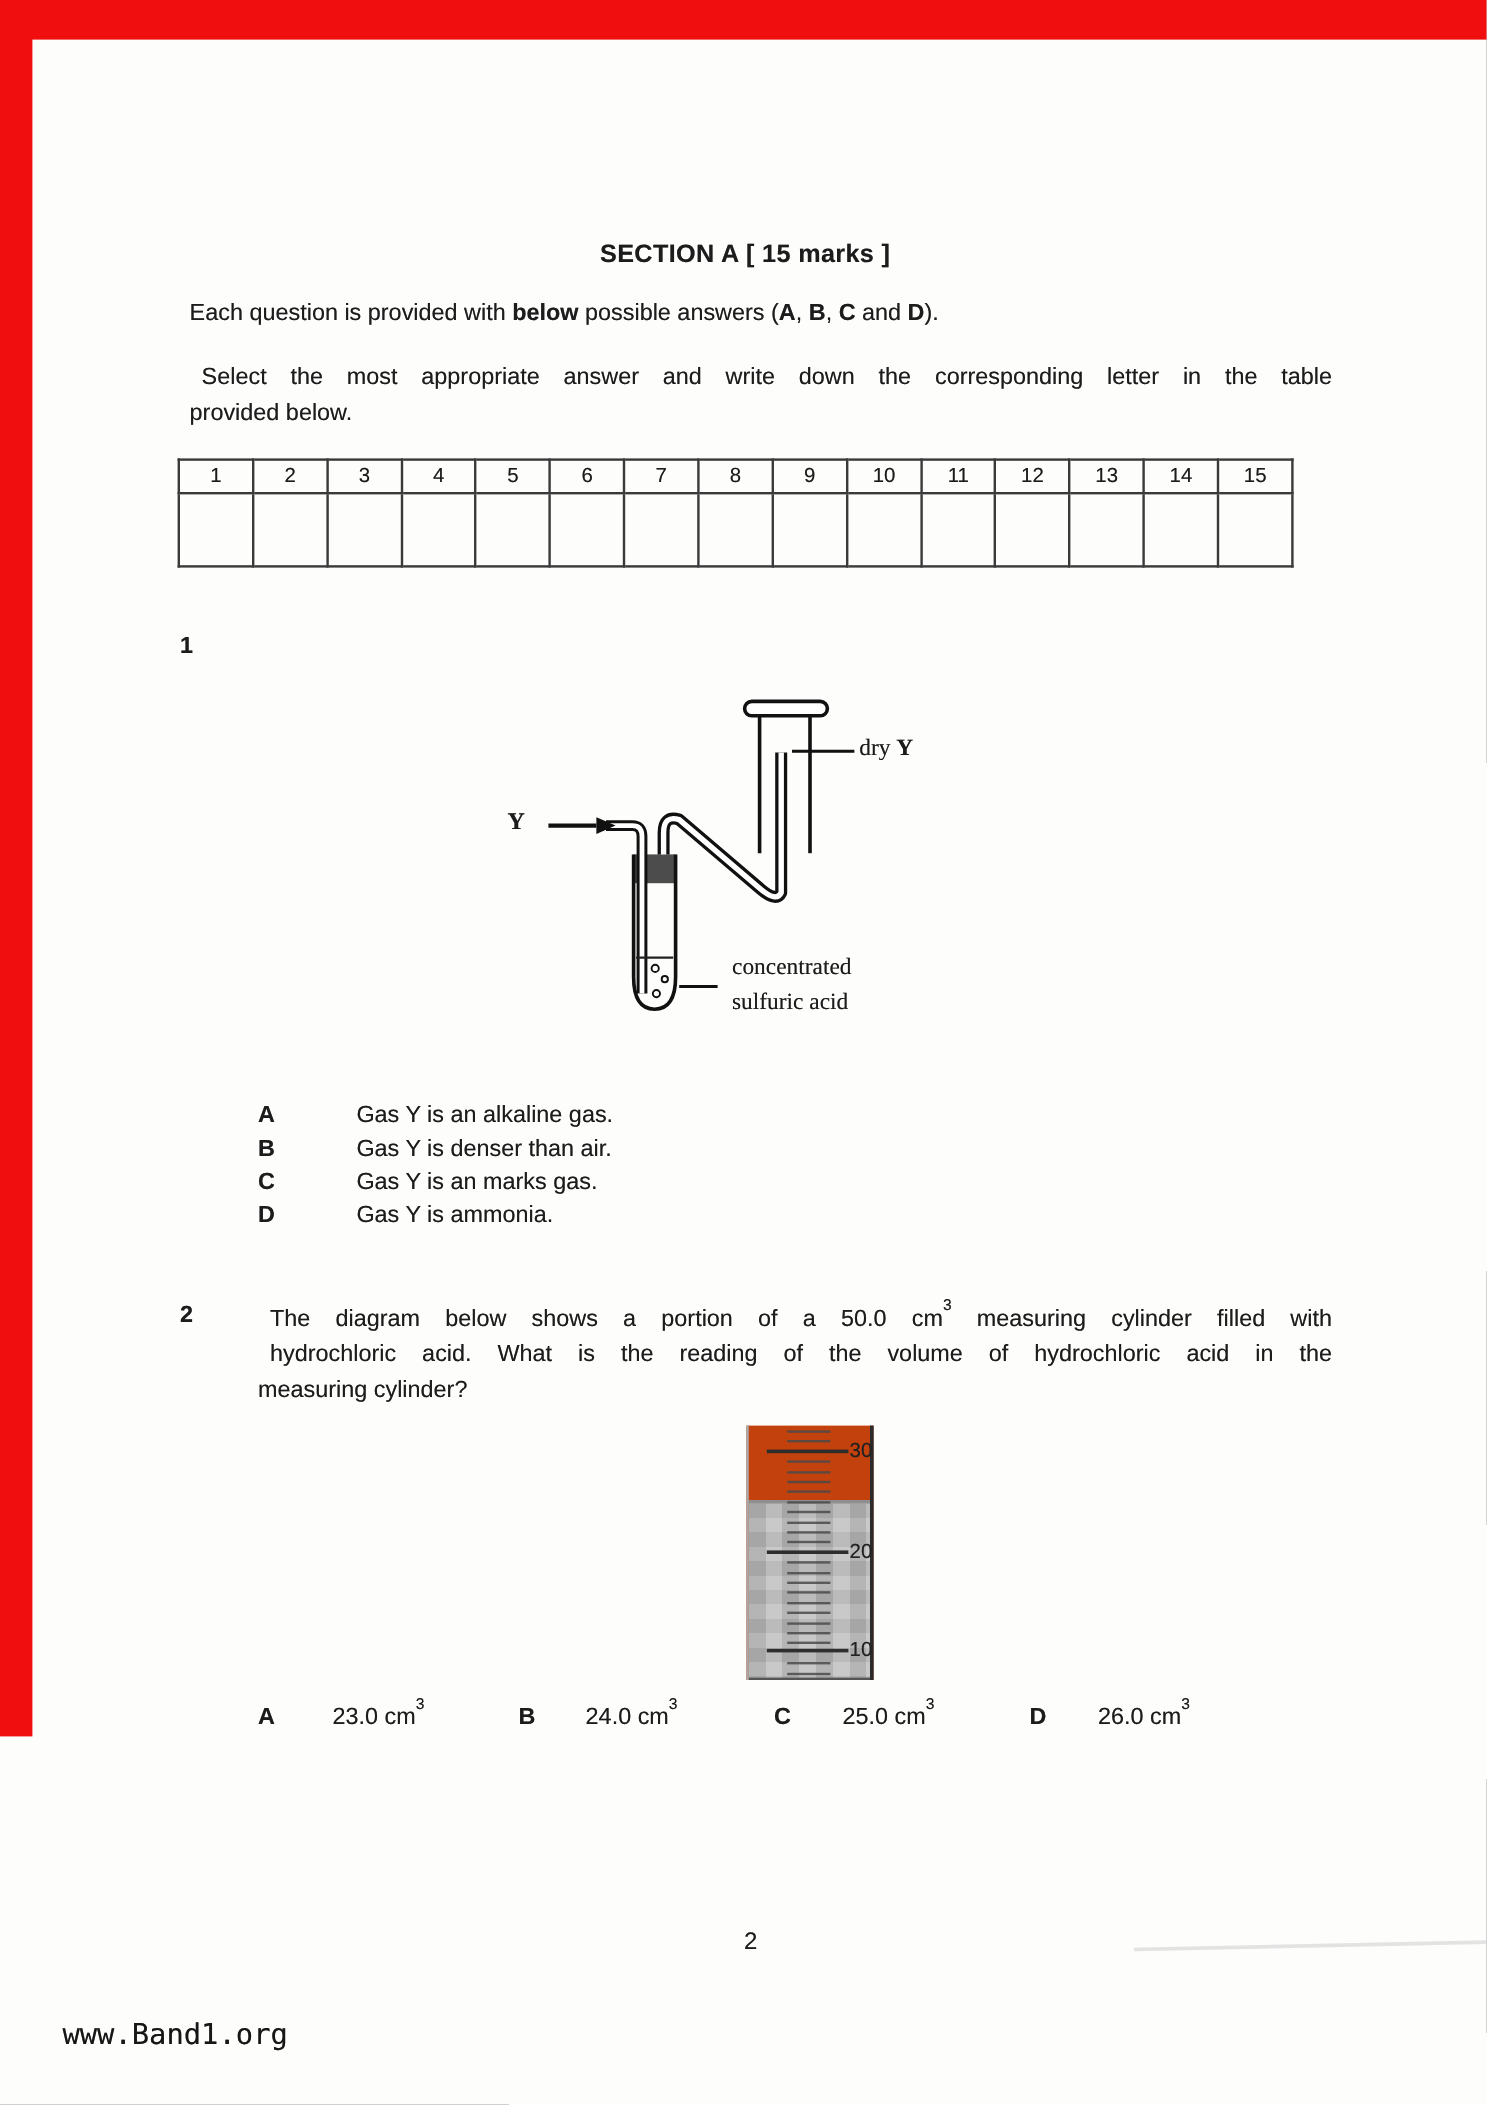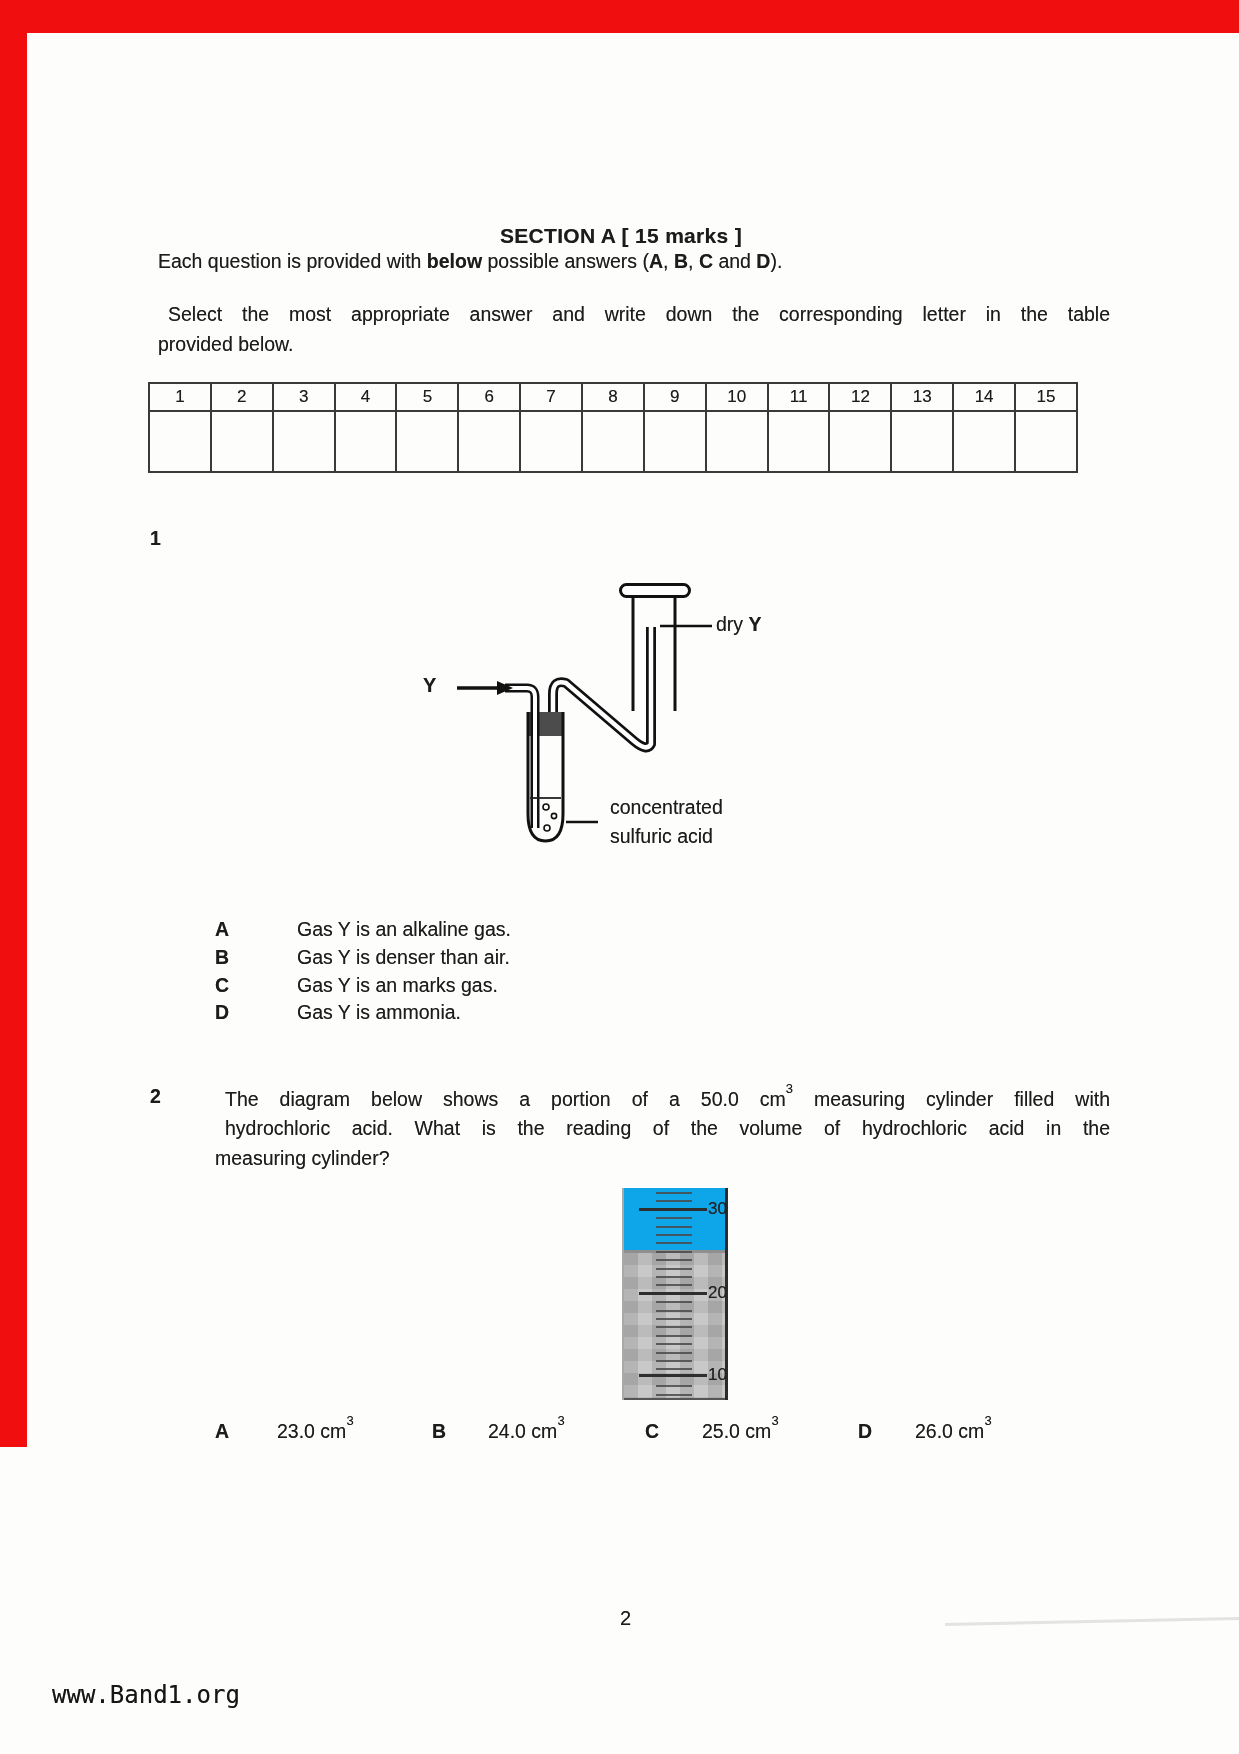--- a/index.html
+++ b/index.html
@@ -7,43 +7,43 @@
     position:relative;width:1239px;height:1754px;margin:0 auto;
     background:#fdfdfc;overflow:hidden;
     font-family:"Liberation Sans",sans-serif;color:#1c1c1c;
     text-shadow:0 0 .5px rgba(25,25,25,.55);
   }
   .abs{position:absolute;}
   
   .edge-top{left:0;top:0;width:1239px;height:33px;}
   .edge-left{left:0;top:0;width:27px;height:1447px;}
   
-  .title{left:500px;top:200px;font-size:21px;font-weight:bold;letter-spacing:.3px;white-space:nowrap;margin-top:24px;}
+  .title{left:500px;top:200px;font-size:21px;font-weight:bold;letter-spacing:.3px;white-space:nowrap;}
   .p1{left:158px;top:250px;font-size:19.5px;white-space:nowrap;}
   .p2{left:158px;top:299px;width:952px;font-size:19.5px;line-height:30px;}
   .jline{text-align:justify;text-align-last:justify;margin-left:10px;}
   b.em{font-weight:bold;}
   
   .ans-table{left:148px;top:382px;width:930px;border-collapse:collapse;table-layout:fixed;}
   .ans-table td{border:2px solid #3a3a3a;text-align:center;font-size:17px;padding:0;}
   .ans-table tr.hdr td{height:26px;}
   .ans-table tr.blank td{height:59px;}
   
   .qnum{font-size:19.5px;font-weight:bold;}
   .qtext{font-size:19.5px;white-space:nowrap;}
-  .diagram-label{font-size:19.5px;white-space:nowrap;}
+  .diagram-label{font-size:19.5px;white-space:nowrap;font-family:Liberation Serif, serif;}
   
   .optrow{position:absolute;left:0;height:28px;font-size:19.5px;white-space:nowrap;}
   .optrow .letter{position:absolute;left:0;font-weight:bold;}
   .optrow .otext{position:absolute;left:82px;}
   
   .q2p{left:215px;top:1085px;width:895px;font-size:19.5px;line-height:29.4px;}
   sup.s3{font-size:13px;position:relative;top:-6px;line-height:0;}
   
-  .fig{left:622px;top:1188px;width:106px;height:212px;background:#0ea5e9;}
+  .fig{left:622px;top:1188px;width:106px;height:212px;background:#c2410c;}
   .fig .wall-l{position:absolute;left:0;top:0;width:2px;height:212px;background:#a9a9a9;}
   .fig .wall-r{position:absolute;right:0;top:0;width:3px;height:212px;background:#2b2b2b;}
   .fig .liquid{
     position:absolute;left:2px;right:3px;top:62px;bottom:0;
     background-color:#bfbfbf;
     background-image:
       repeating-linear-gradient(90deg, rgba(0,0,0,.08) 0 14px, rgba(255,255,255,.09) 14px 28px),
       repeating-linear-gradient(180deg, rgba(0,0,0,.06) 0 12px, rgba(255,255,255,.07) 12px 24px);
     border-top:3px solid #8f8f8f;border-bottom:2px solid #555;
   }

